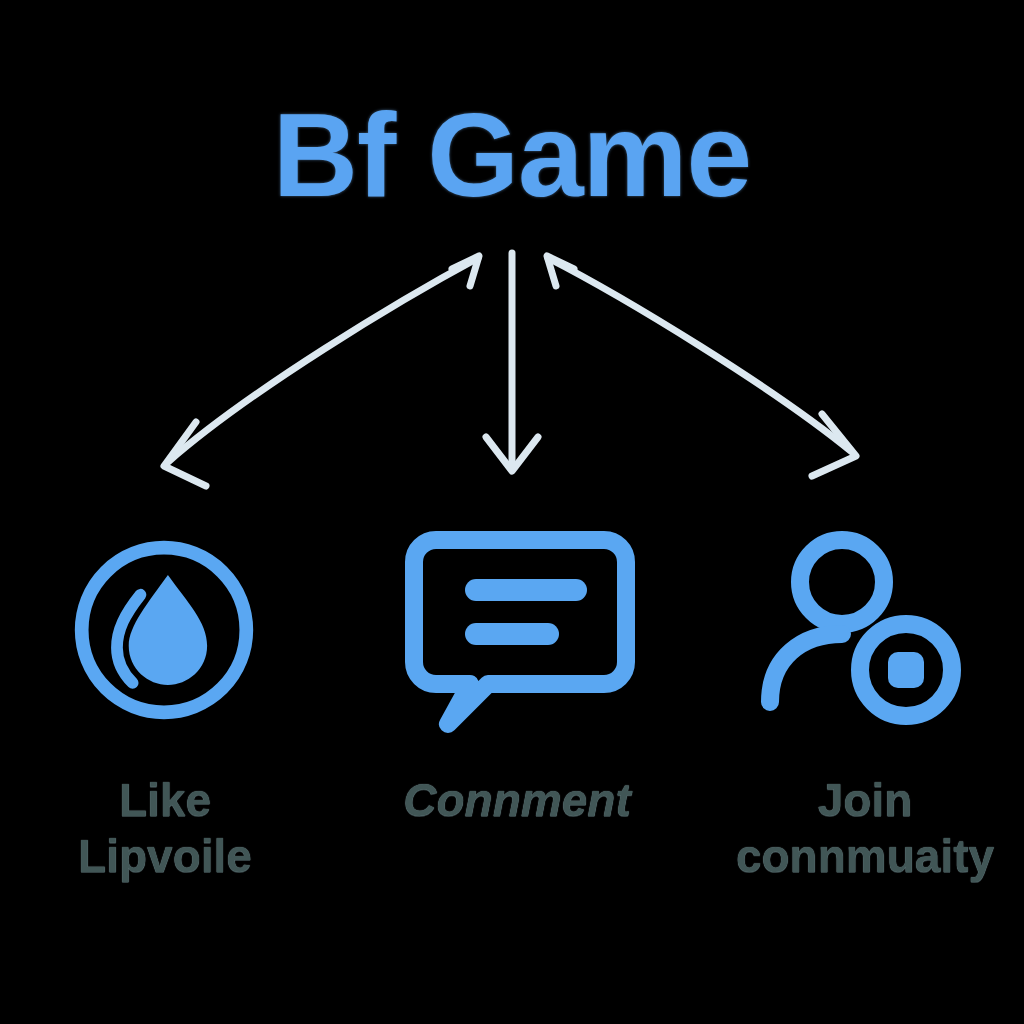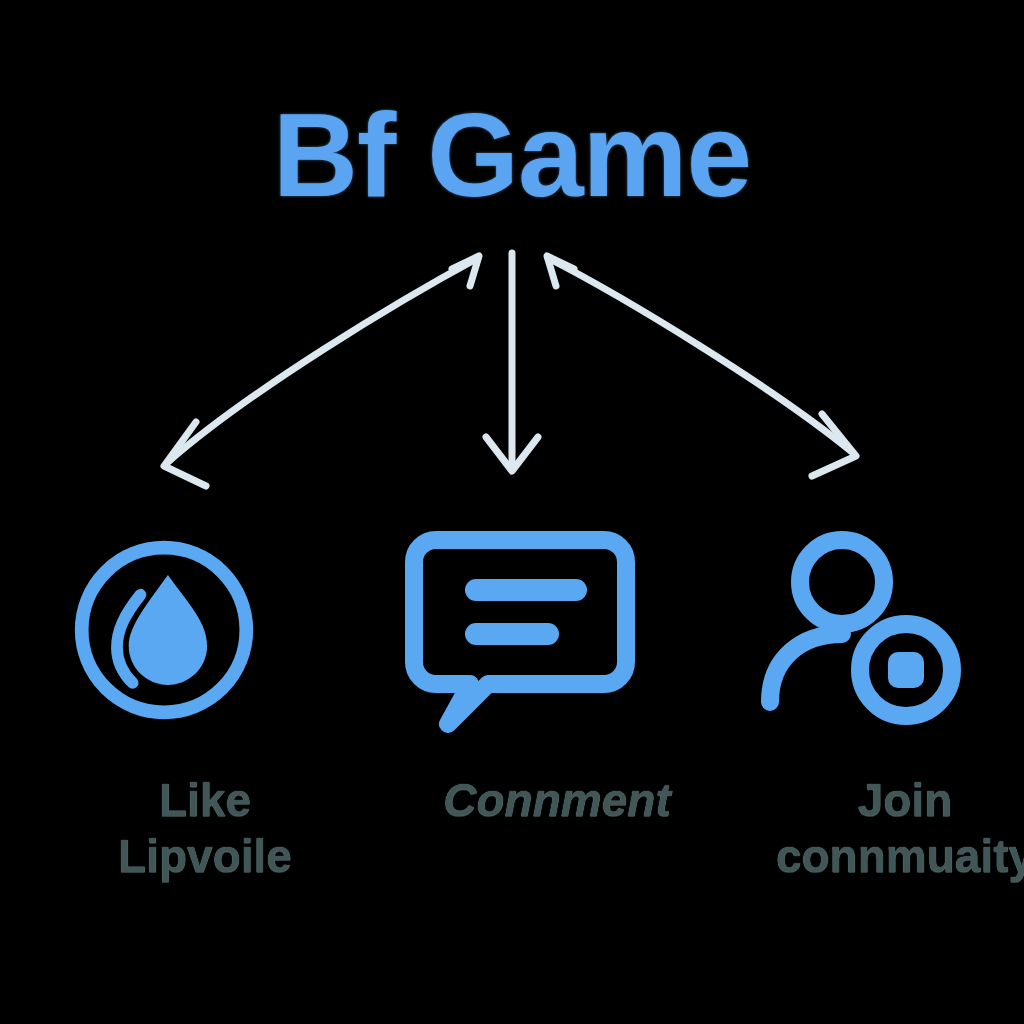--- a/index.html
+++ b/index.html
@@ -67,21 +67,20 @@
     font-family: "Liberation Sans", sans-serif;
     font-weight: bold;
     font-size: 46px;
     line-height: 1.22;
     color: #415656;
     text-shadow:
        0 0 1px rgba(150,180,185,0.85),
        0 1px 0 rgba(120,155,160,0.35);
     white-space: pre-line;
     text-align: center;
-    margin-left: 40px;
   }
   #label-like {
     left: 0px;
     top: 772px;
     width: 330px;
   }
   #label-comment {
     left: 362px;
     top: 772px;
     width: 310px;

